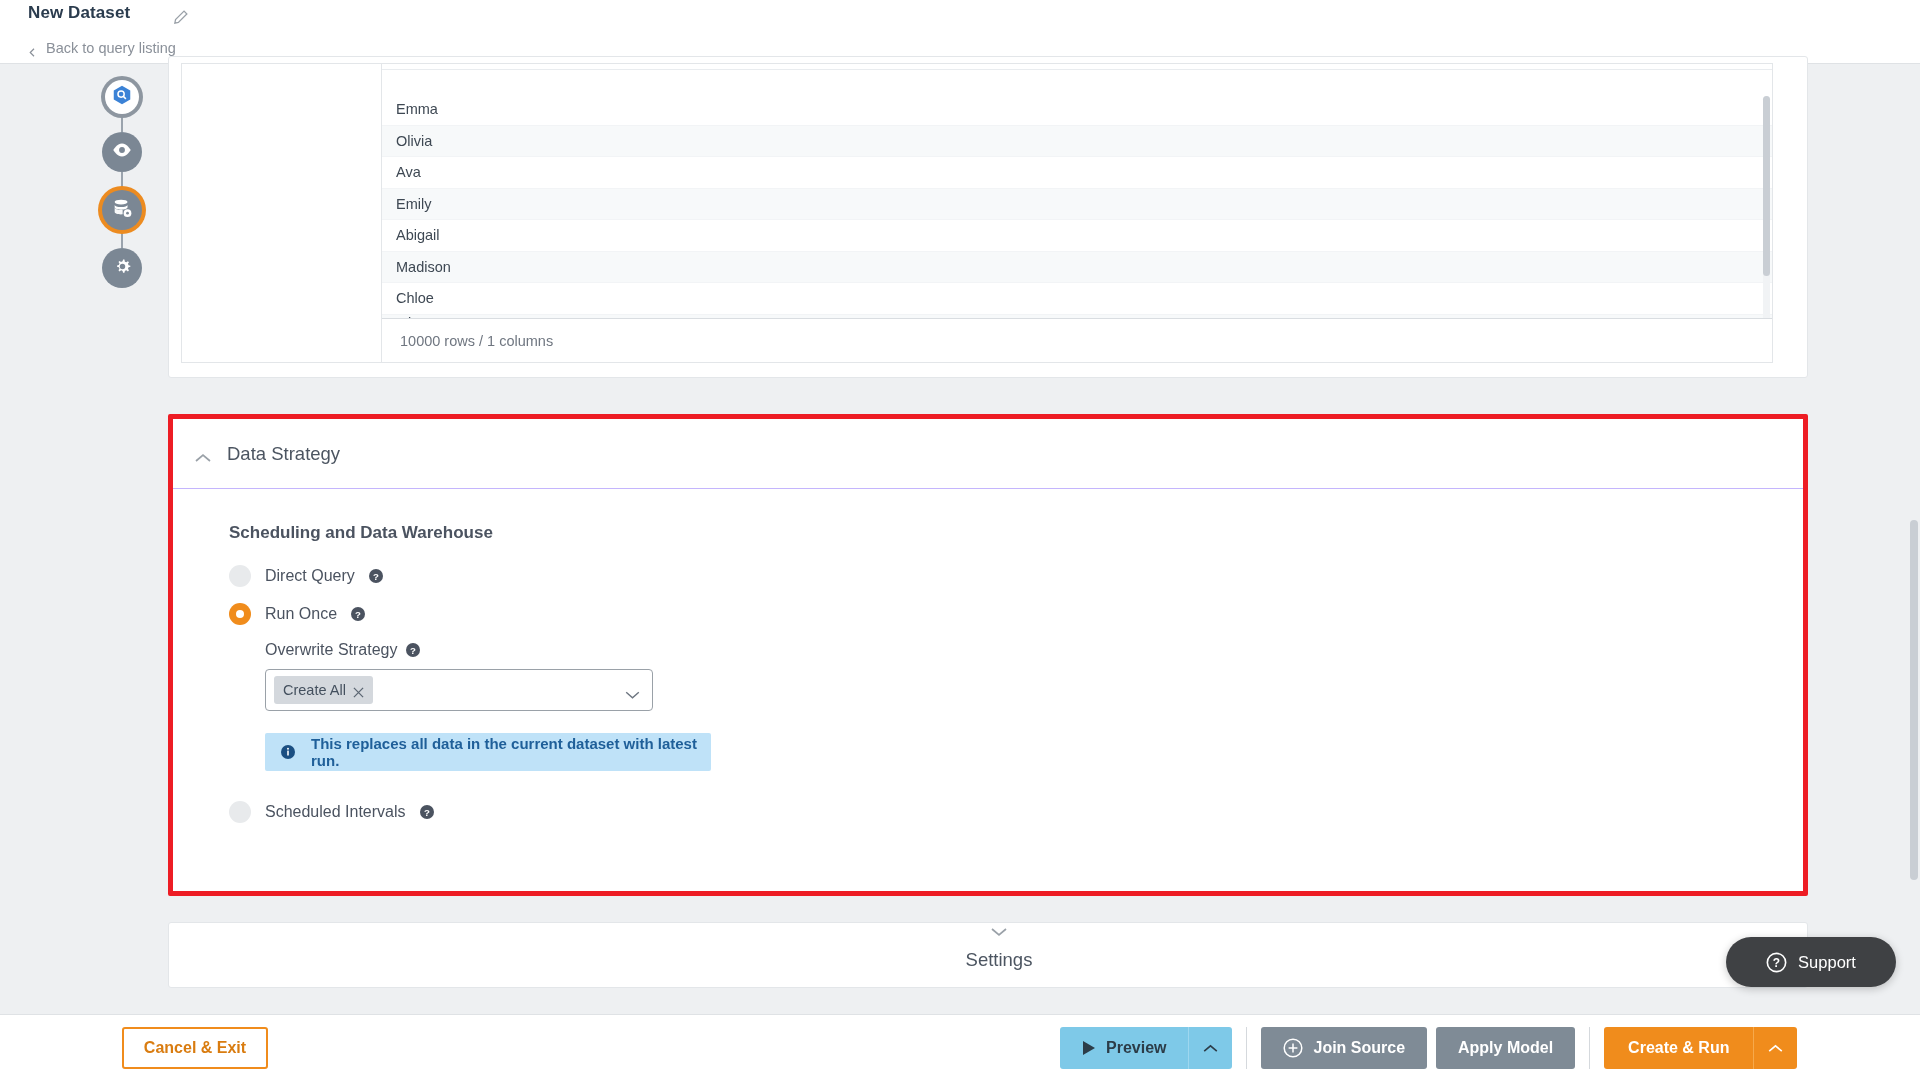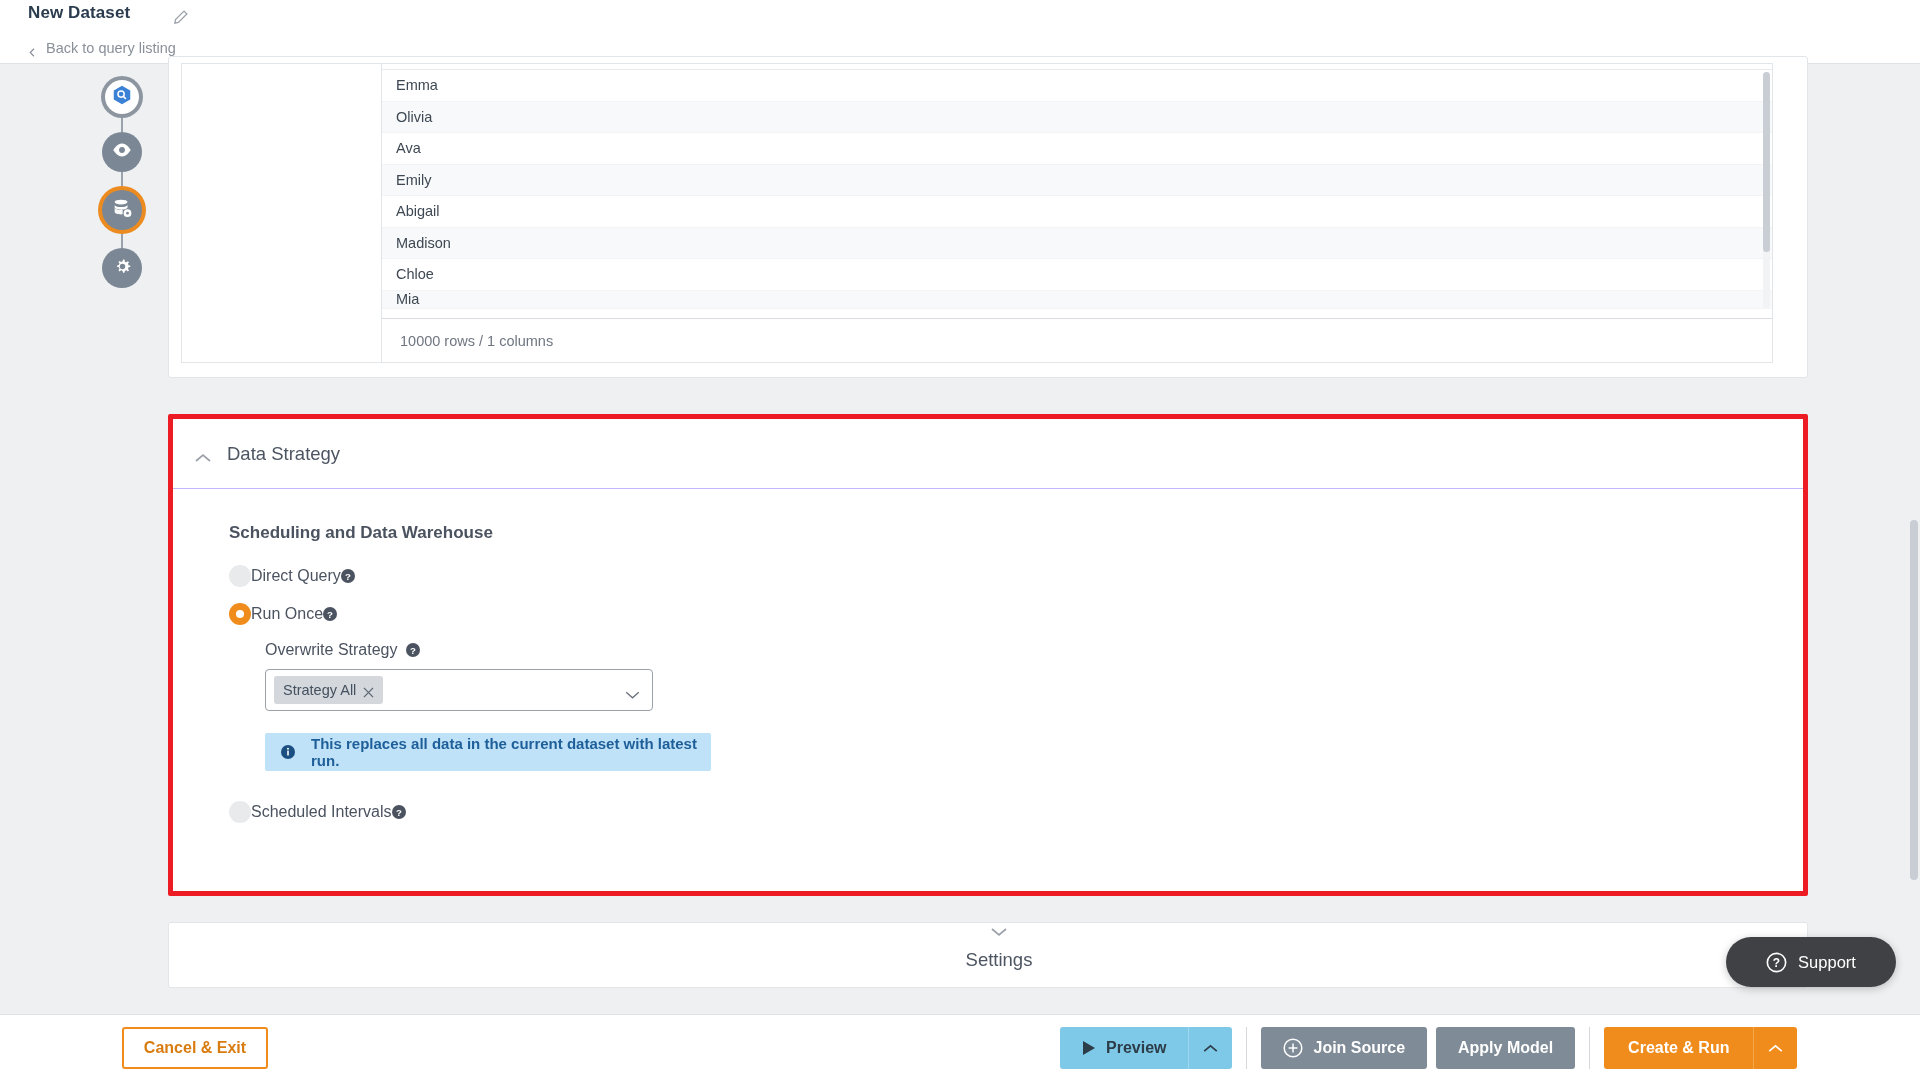--- a/index.html
+++ b/index.html
@@ -48,21 +48,21 @@
   }
   .preview-box {
     position: absolute; left: 12px; top: 6px; width: 1592px; height: 300px;
     border: 1px solid #e3e6e9; background: #fff; display: flex;
   }
   .preview-left { width: 200px; border-right: 1px solid #e3e6e9; background:#fff; }
   .preview-right { flex: 1; position: relative; overflow: hidden; }
   .grid-head {
     height: 6px; background: #fff; border-bottom: 1px solid #e9ecef;
   }
-  .grid-scroll { position: relative; height: 240px; overflow: hidden; }
+  .grid-scroll { position: relative; height: 240px; overflow: hidden; margin-top: 24px; }
   .grid-row {
     height: 31.5px; display: flex; align-items: center;
     padding-left: 14px; font-size: 14.5px; color: #3e4853;
     border-bottom: 1px solid #f2f4f6;
   }
   .grid-row.alt { background: #f7f9fa; }
   .grid-row.partial { height: 18px; overflow: hidden; }
   .grid-vscroll {
     position: absolute; right: 2px; top: 2px; width: 7px; height: 236px;
     background: #f1f3f5; border-radius: 4px;
@@ -86,21 +86,21 @@
   .section-head {
     height: 70px; display: flex; align-items: center; gap: 16px;
     padding-left: 22px; border-bottom: 1px solid #c4b5fd;
   }
   .caret { width: 16px; height: 10px; flex: none; }
   .section-title { font-size: 18.5px; color: #4c5561; font-weight: normal; }
   .strategy-body { padding: 34px 0 0 56px; }
   .subhead {
     font-size: 17px; font-weight: bold; color: #4b5360; margin-bottom: 14px;
   }
-  .radio-row { display: flex; align-items: center; height: 38px; }
+  .radio-row { display: flex; align-items: center; gap: 14px; height: 38px; }
   .radio {
     width: 22px; height: 22px; border-radius: 50%; background: #e8eaec;
     display: flex; align-items: center; justify-content: center; flex: none;
   }
   .radio.on { background: #f08c1c; }
   .radio.on::after {
     content: ""; width: 8px; height: 8px; border-radius: 50%; background: #fff;
   }
   .radio-label { font-size: 16px; color: #4b5360; }
   .help-icon { width: 14px; height: 14px; flex: none; }
@@ -321,21 +321,21 @@
           <span class="help-icon">
             <svg viewBox="0 0 16 16" width="14" height="14">
               <circle cx="8" cy="8" r="8" fill="#4b5360"></circle>
               <text x="8" y="12" text-anchor="middle" font-size="11" font-weight="bold" fill="#ffffff" font-family="Liberation Sans, sans-serif">?</text>
             </svg>
           </span>
         </div>
 
         <div class="multiselect">
           <span class="chip">
-            <span>Strategy All</span>
+            <span>Create All</span>
             <span class="chip-x">
               <svg viewBox="0 0 12 12" width="11" height="11" stroke="#5c6672" stroke-width="1.4">
                 <path d="M1 1l10 10M11 1L1 11"></path>
               </svg>
             </span>
           </span>
           <span class="ms-caret">
             <svg viewBox="0 0 16 10" width="15" height="9" fill="none" stroke="#6e7681" stroke-width="1.6">
               <path d="M1 2l7 6 7-6"></path>
             </svg>

